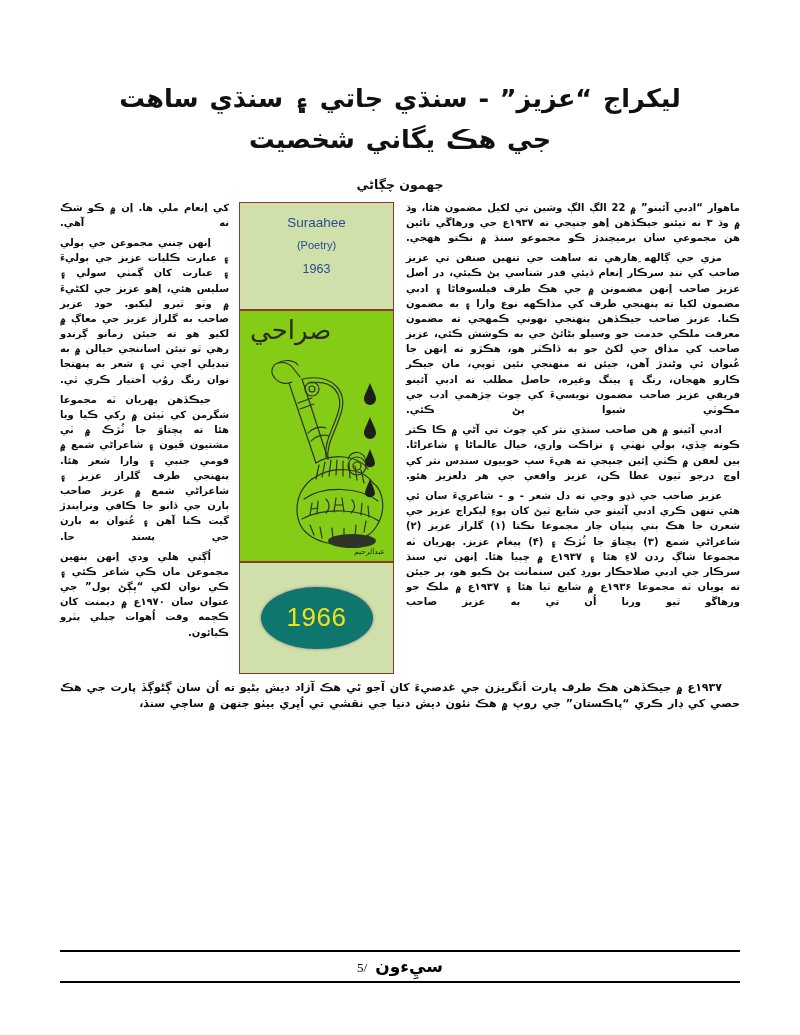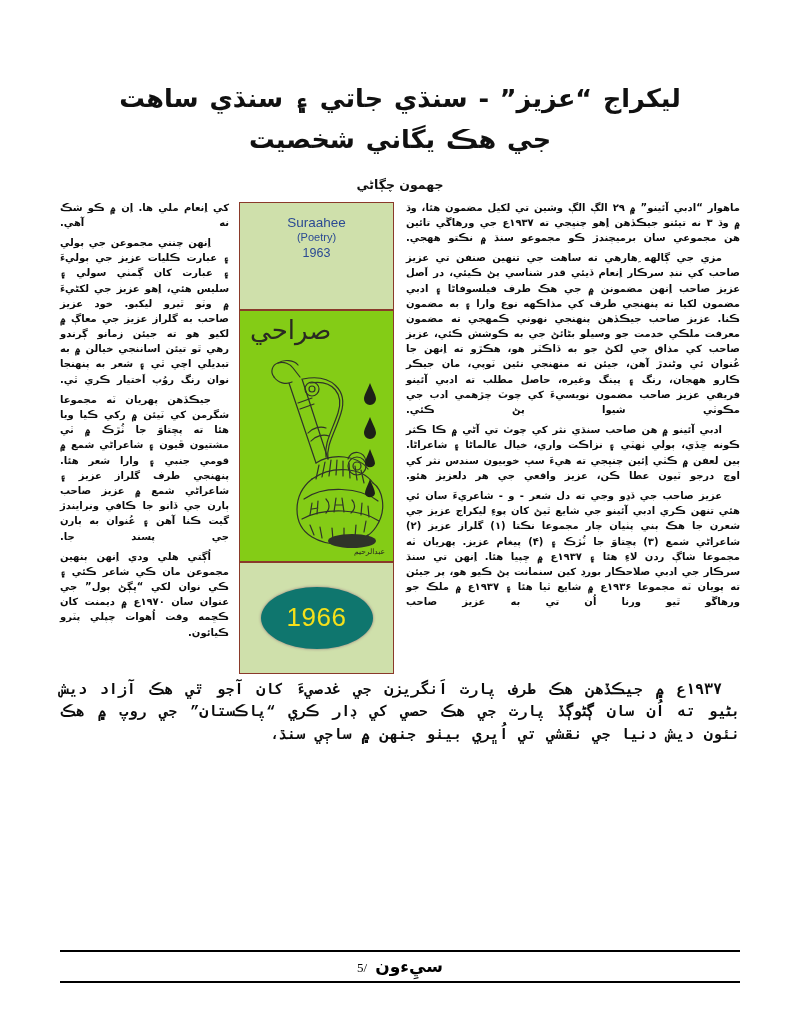--- a/index.html
+++ b/index.html
@@ -103,20 +103,21 @@
   .cover-top {
     background: #cfe0ab;
     border-bottom: 2px solid #8a3a2a;
     height: 108px;
     display: flex;
     flex-direction: column;
     align-items: center;
     justify-content: flex-start;
     padding-top: 12px;
     box-sizing: border-box;
+    gap: 8px;
   }
   .cover-title {
     color: #2b4a93;
     font-family: "Liberation Sans", sans-serif;
     font-size: 13.5px;
     font-weight: 400;
     line-height: 1.15;
     direction: ltr;
   }
   .cover-sub {
@@ -190,21 +191,21 @@
     color: #f5e01a;
     font-family: "Liberation Sans", sans-serif;
     font-size: 26px;
     font-weight: 400;
     direction: ltr;
     letter-spacing: 0.5px;
   }
 
   
   .fullwidth { margin-top: 2px; }
-  .fullwidth .para { font-size: 15px; font-family: Liberation Mono, monospace; }
+  .fullwidth .para { font-size: 11px; }
 
   
   .footer {
     position: absolute;
     left: 60px;
     right: 60px;
     bottom: 52px;
     direction: rtl;
   }
   .rule-top {
@@ -245,21 +246,21 @@
   <div class="title-block">
     <h1 class="article-title">ليکراج “عزيز” - سنڌي جاتي ۽ سنڌي ساهت جي هڪ يگاني شخصيت</h1>
     <div class="byline">جهمون چڳاڻي</div>
   </div>
 
   <div class="body-wrap">
 
     <div class="cols">
 
       <div class="col col-right">
-        <p class="para">ماهوار “ادبي آئينو” ۾ ۲۹ الڳ الڳ وشين تي لکيل مضمون هئا، وڌ ۾ وڌ ۳ نه تيئنو جيڪڏهن اِهو چنڀجي ته ۱۹۳۷ع جي ورهاڱي تائين هن مجموعي سان برميچندڙ ڪو مجموعو سنڌ ۾ نڪتو ههجي.</p>
+        <p class="para">ماهوار “ادبي آئينو” ۾ 22 الڳ الڳ وشين تي لکيل مضمون هئا، وڌ ۾ وڌ ۳ نه تيئنو جيڪڏهن اِهو چنڀجي ته ۱۹۳۷ع جي ورهاڱي تائين هن مجموعي سان برميچندڙ ڪو مجموعو سنڌ ۾ نڪتو ههجي.</p>
         <p class="para indent">مزي جي ڳالهه ِهارهي ته ساهت جي تنهين صنفن تي عزيز صاحب کي ننڊ سرڪار اِنعام ڏيئي قدر شناسي پڻ ڪيئي، در اَصل عزيز صاحب اِنهن مضمونن ۾ جي هڪ طرف فيلسوفاڻا ۽ ادبي مضمون لکيا ته پنهنجي طرف کي مذاڪهه نوع وارا ۽ به مضمون ڪنا. عزيز صاحب جيڪڏهن پنهنجي نهوني ڪمهجي ته مضمون معرفت ملڪي خدمت جو وسيلو بڻائڻ جي به ڪوشش ڪئي، عزيز صاحب کي مذاق جي لکڻ جو به ڏاڪٽر هو، هڪڙو ته اِنهن جا عُنوان ئي وڻندڙ آهن، جيئن ته منهنجي نئين ٽوپي، مان جيڪر ڪارو ههجان، رنگ ۽ پينگ وغيره، حاصل مطلب ته ادبي آئينو فريقي عزيز صاحب مضمون نويسيءَ کي چوٽ چڙهمي ادب جي مڪوٽي شيوا پڻ ڪئي.</p>
         <p class="para indent">ادبي آئينو ۾ هن صاحب سنڌي نثر کي چوٽ تي آڻي ۾ ڪا ڪثر ڪونه ڇڏي، ٻولي ٺهٽي ۽ نزاڪت واري، خيال عالماڻا ۽ شاعراڻا. ٻين لعفن ۾ ڪٽي اِئين چنڀجي ته هيءَ سڀ خوبيون سندس نثر کي اوچ درجو ٽيون عطا ڪن، عزيز واقعي جي هر دلعزيز هئو.</p>
         <p class="para indent">عزيز صاحب جي ڏڍو وجي ته دل شعر - و - شاعريءَ سان ئي هئي تنهن ڪري ادبي آئينو جي شايع ٿيڻ کان پوءِ ليکراج عزيز جي شعرن جا هڪ ٻني پٺيان چار مجموعا نڪتا (۱) گلراز عزيز (۲) شاعراڻي شمع (۳) پڇتاوَ جا ٽُڙڪ ۽ (۴) پيغام عزيز. پهريان ٽه مجموعا شاڳ ردن لاءِ هئا ۽ ۱۹۳۷ع ۾ ڇپيا هئا. اِنهن تي سنڌ سرڪار جي ادبي صلاحڪار بورڊ کين سنمانت پڻ ڪيو هو، پر جيئن ته پويان ٽه مجموعا ۱۹۳۶ع ۾ شايع ٿيا هئا ۽ ۱۹۳۷ع ۾ ملڪ جو ورهاڱو ٿيو ورنا اُن تي به عزيز صاحب</p>
       </div>
 
       <div class="col col-left">
 
         <div class="figure-float">
           <div class="cover">
 

